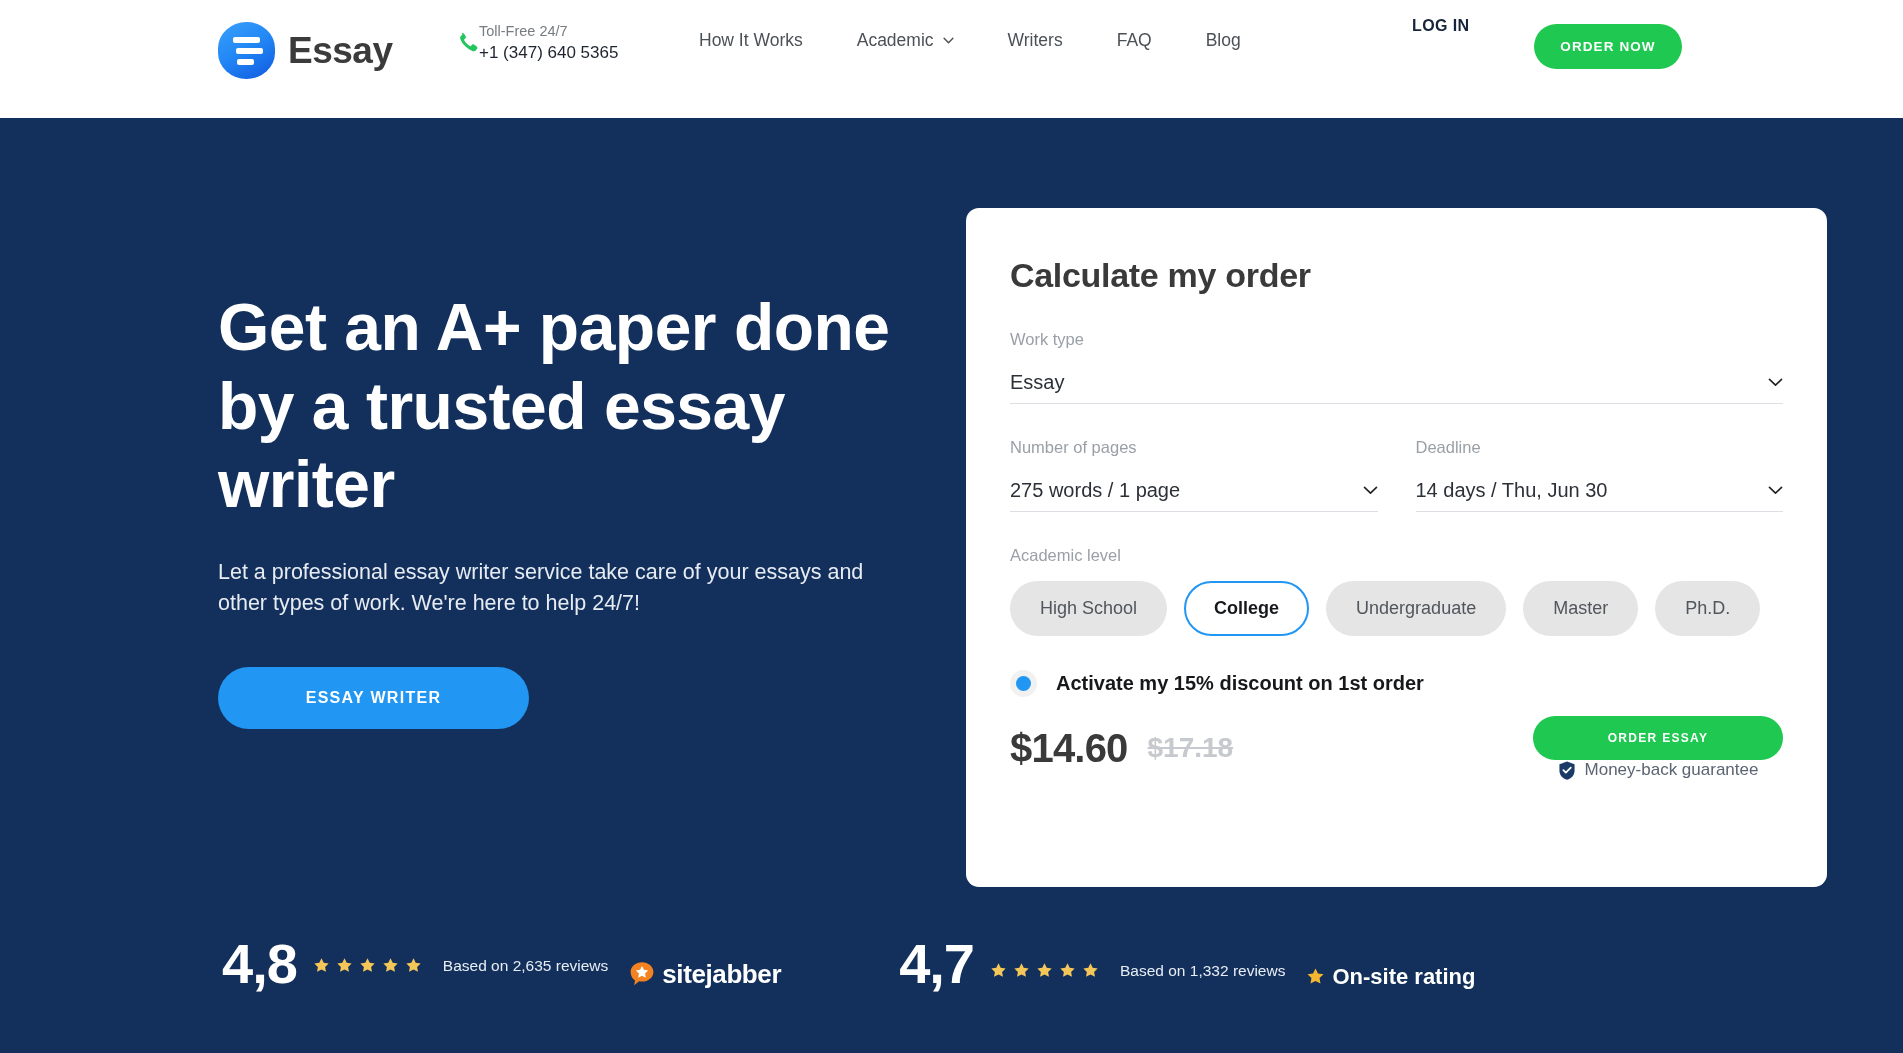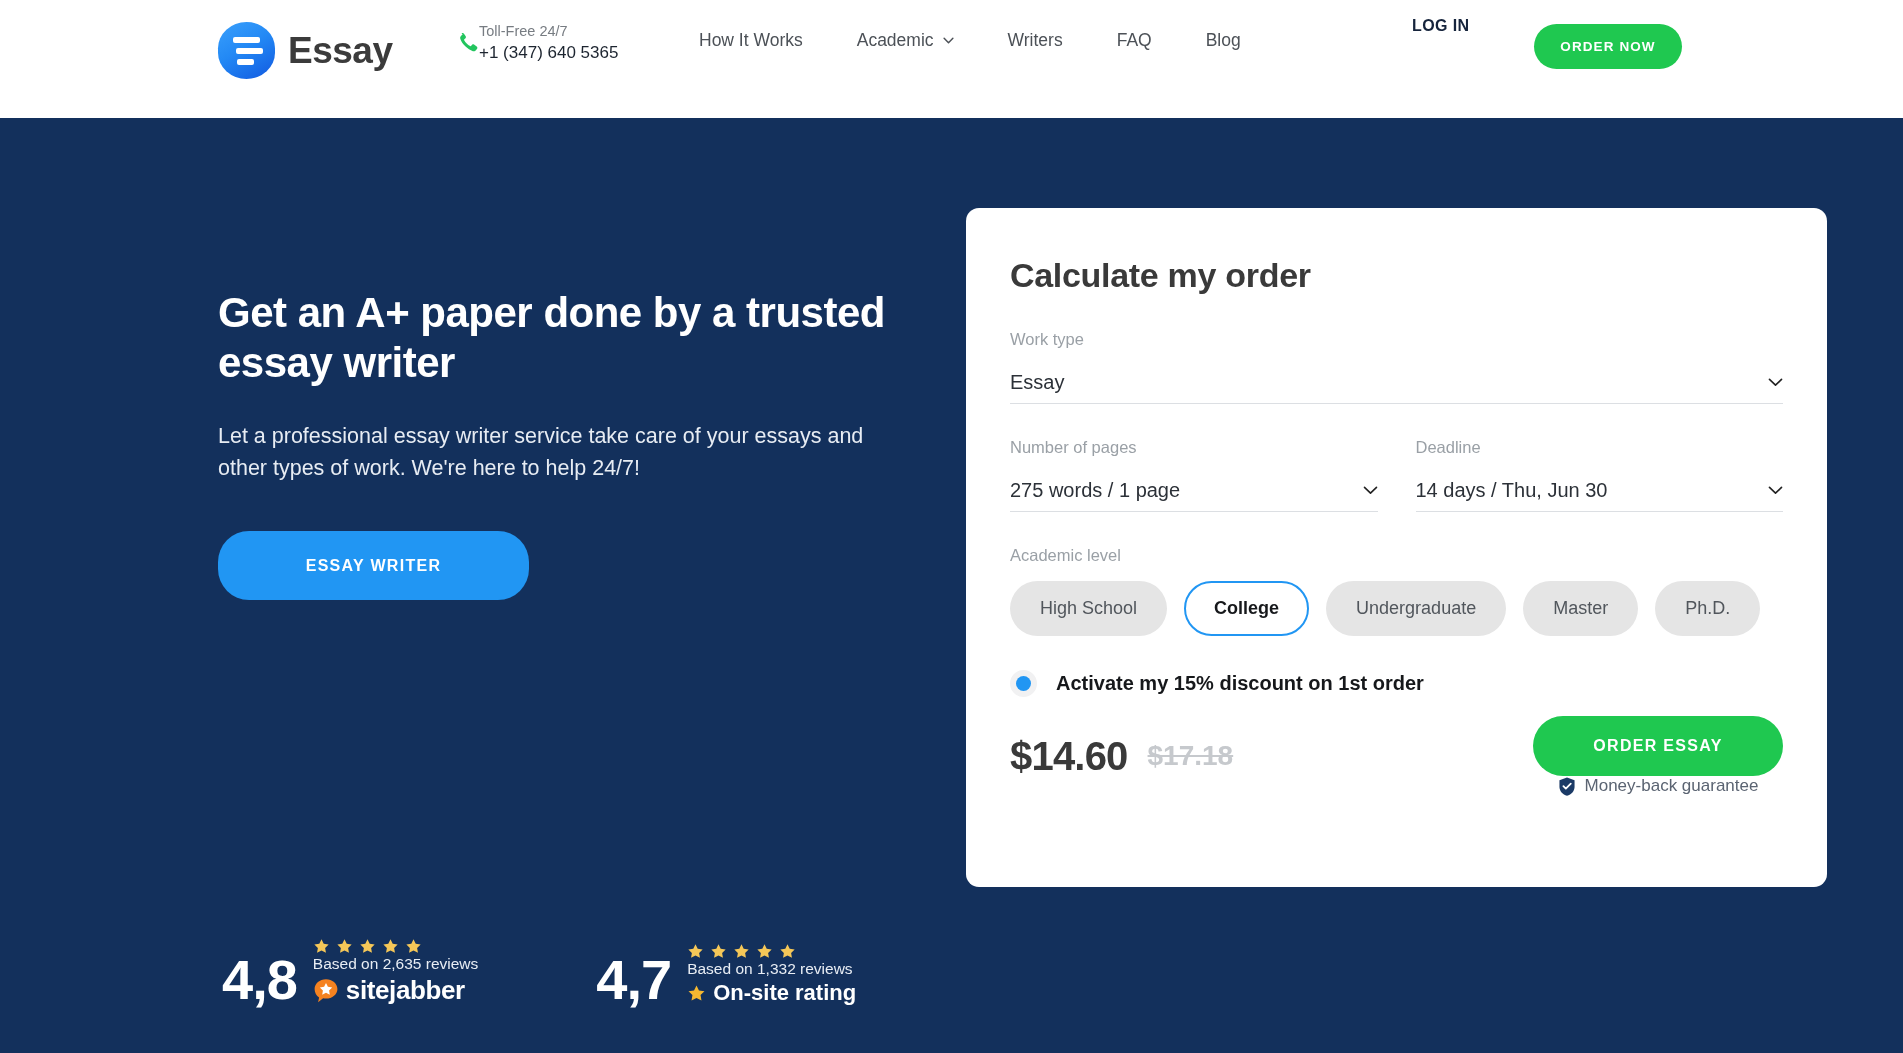--- a/index.html
+++ b/index.html
@@ -59,42 +59,42 @@
     position: absolute; left: 1534px; top: 24px;
     width: 148px; height: 45px; border-radius: 23px;
     background: #1fc850; color: #fff; border: none;
     font-family: inherit; font-size: 13.5px; font-weight: 700;
     letter-spacing: 1.1px; cursor: pointer;
   }
 
   
   .hero-left { position: absolute; left: 218px; top: 288px; width: 700px; }
   .hero-title {
-    font-size: 42px; line-height: 1.19; font-weight: 700;
+    font-size: 66px; line-height: 1.19; font-weight: 700;
     color: #ffffff; letter-spacing: -0.5px;
   }
   .hero-sub {
     margin-top: 33px; font-size: 21.5px; line-height: 1.47;
     color: #e7ecf3; max-width: 700px;
   }
   .hero-cta {
-    margin-top: 47px; width: 311px; height: 69px; border-radius: 31px;
+    margin-top: 47px; width: 311px; height: 62px; border-radius: 31px;
     background: #2196f3; color: #fff; border: none;
     font-family: inherit; font-size: 16px; font-weight: 700;
     letter-spacing: 1.3px; cursor: pointer;
   }
 
   
   .ratings { position: absolute; left: 222px; top: 938px; display: flex; gap: 118px; }
   .rating { display: flex; align-items: flex-end; gap: 16px; }
   .rating-score {
     font-size: 56px; font-weight: 700; color: #fff;
     line-height: 0.92; letter-spacing: -1px;
   }
-  .rating-right { display: flex; flex-direction: column; gap: 0; }
+  .rating-right { display: flex; flex-direction: row; gap: 21px; }
   .stars { display: flex; gap: 6px; }
   .star { width: 17px; height: 17px; display: block; }
   .rating-reviews { font-size: 15.5px; color: #e8edf4; }
   .brand-row { display: flex; align-items: center; gap: 7px; margin-top: 2px; }
   .sj-badge {
     width: 26px; height: 26px; position: relative;
   }
   .brand-name { font-size: 26px; font-weight: 700; color: #fff; letter-spacing: -0.4px; }
   .onsite-star { width: 19px; height: 19px; display: block; }
   .onsite-text { font-size: 22px; font-weight: 700; color: #fff; }
@@ -150,23 +150,23 @@
   .price-row { margin-top: 19px; display: flex; align-items: center; }
   .price-now { font-size: 40px; font-weight: 700; color: #3a3a3a; letter-spacing: -0.8px; }
   .price-old {
     margin-left: 20px; font-size: 28px; font-weight: 700;
     color: #c6c9cd; text-decoration: line-through;
   }
   .order-essay-wrap {
     margin-left: auto; display: flex; flex-direction: column; align-items: center;
   }
   .order-essay {
-    width: 250px; height: 60px; border-radius: 32px;
+    width: 250px; height: 44px; border-radius: 32px;
     background: #1fc850; color: #fff; border: none;
-    font-family: inherit; font-size: 16px; font-weight: 700;
+    font-family: inherit; font-size: 12px; font-weight: 700;
     letter-spacing: 1.3px; cursor: pointer;
   }
   .guarantee { display: flex; align-items: center; gap: 9px; }
   .shield { width: 18px; height: 19px; display: block; }
   .guarantee-text { font-size: 17px; color: #5b6472; }
 </style>
 </head>
 <body>
 
 <div class="page">

